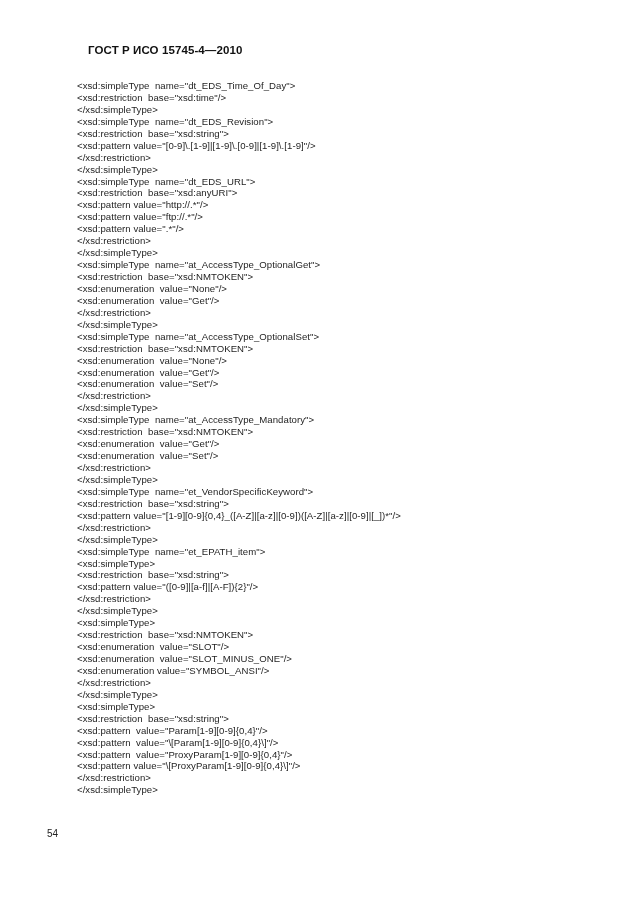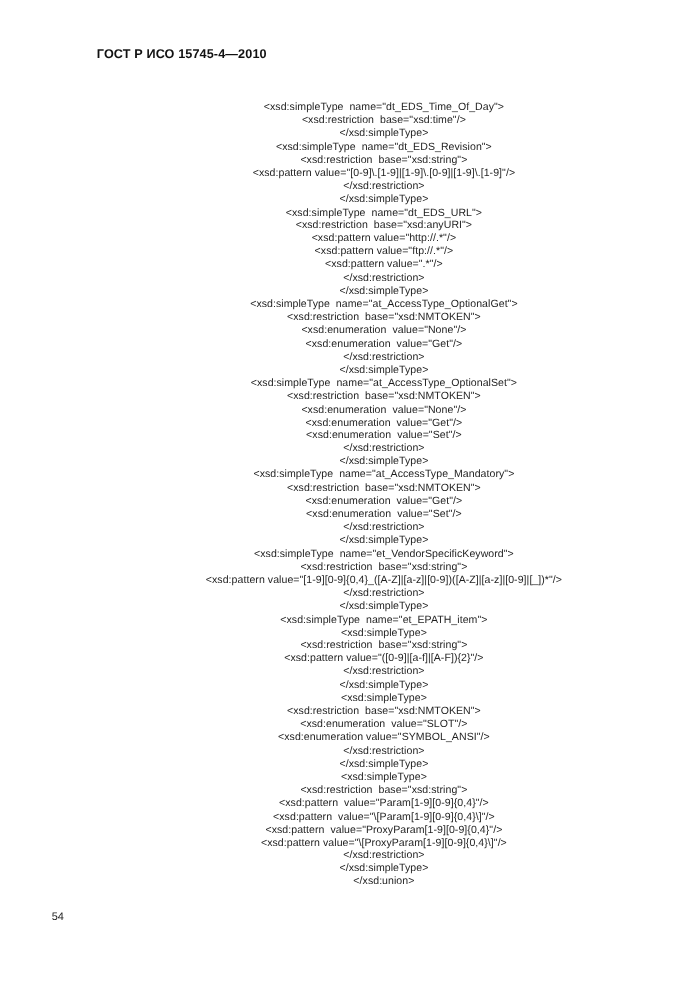--- a/index.html
+++ b/index.html
@@ -23,24 +23,23 @@
       font-weight: bold;
       letter-spacing: 0.1px;
       color: #111;
       margin-left: 41px;
     }
     .code-block {
       position: absolute;
       left: 77px;
       top: 80px;
       width: 520px;
-      margin: 12px;
+      margin: 0;
       padding: 0;
       list-style: none;
-      text-align: center;
     }
     .code-line {
       font-size: 9.6px;
       line-height: 11.95px;
       height: 11.95px;
       white-space: pre;
       color: #1e1e1e;
       letter-spacing: 0.05px;
     }
     .page-number {
@@ -98,27 +97,27 @@
     <li class="code-line">&lt;/xsd:simpleType&gt;</li>
     <li class="code-line">&lt;xsd:simpleType  name="et_EPATH_item"&gt;</li>
     <li class="code-line">&lt;xsd:simpleType&gt;</li>
     <li class="code-line">&lt;xsd:restriction  base="xsd:string"&gt;</li>
     <li class="code-line">&lt;xsd:pattern value="([0-9]|[a-f]|[A-F]){2}"/&gt;</li>
     <li class="code-line">&lt;/xsd:restriction&gt;</li>
     <li class="code-line">&lt;/xsd:simpleType&gt;</li>
     <li class="code-line">&lt;xsd:simpleType&gt;</li>
     <li class="code-line">&lt;xsd:restriction  base="xsd:NMTOKEN"&gt;</li>
     <li class="code-line">&lt;xsd:enumeration  value="SLOT"/&gt;</li>
+    <li class="code-line">&lt;xsd:enumeration  value="SLOT_MINUS_ONE"/&gt;</li>
     <li class="code-line">&lt;xsd:enumeration value="SYMBOL_ANSI"/&gt;</li>
     <li class="code-line">&lt;/xsd:restriction&gt;</li>
     <li class="code-line">&lt;/xsd:simpleType&gt;</li>
     <li class="code-line">&lt;xsd:simpleType&gt;</li>
     <li class="code-line">&lt;xsd:restriction  base="xsd:string"&gt;</li>
     <li class="code-line">&lt;xsd:pattern  value="Param[1-9][0-9]{0,4}"/&gt;</li>
     <li class="code-line">&lt;xsd:pattern  value="\[Param[1-9][0-9]{0,4}\]"/&gt;</li>
     <li class="code-line">&lt;xsd:pattern  value="ProxyParam[1-9][0-9]{0,4}"/&gt;</li>
     <li class="code-line">&lt;xsd:pattern value="\[ProxyParam[1-9][0-9]{0,4}\]"/&gt;</li>
     <li class="code-line">&lt;/xsd:restriction&gt;</li>
     <li class="code-line">&lt;/xsd:simpleType&gt;</li>
-    <li class="code-line">&lt;/xsd:union&gt;</li>
   </ul>
 
 <div class="page-number">54</div>
 
 </body></html>

